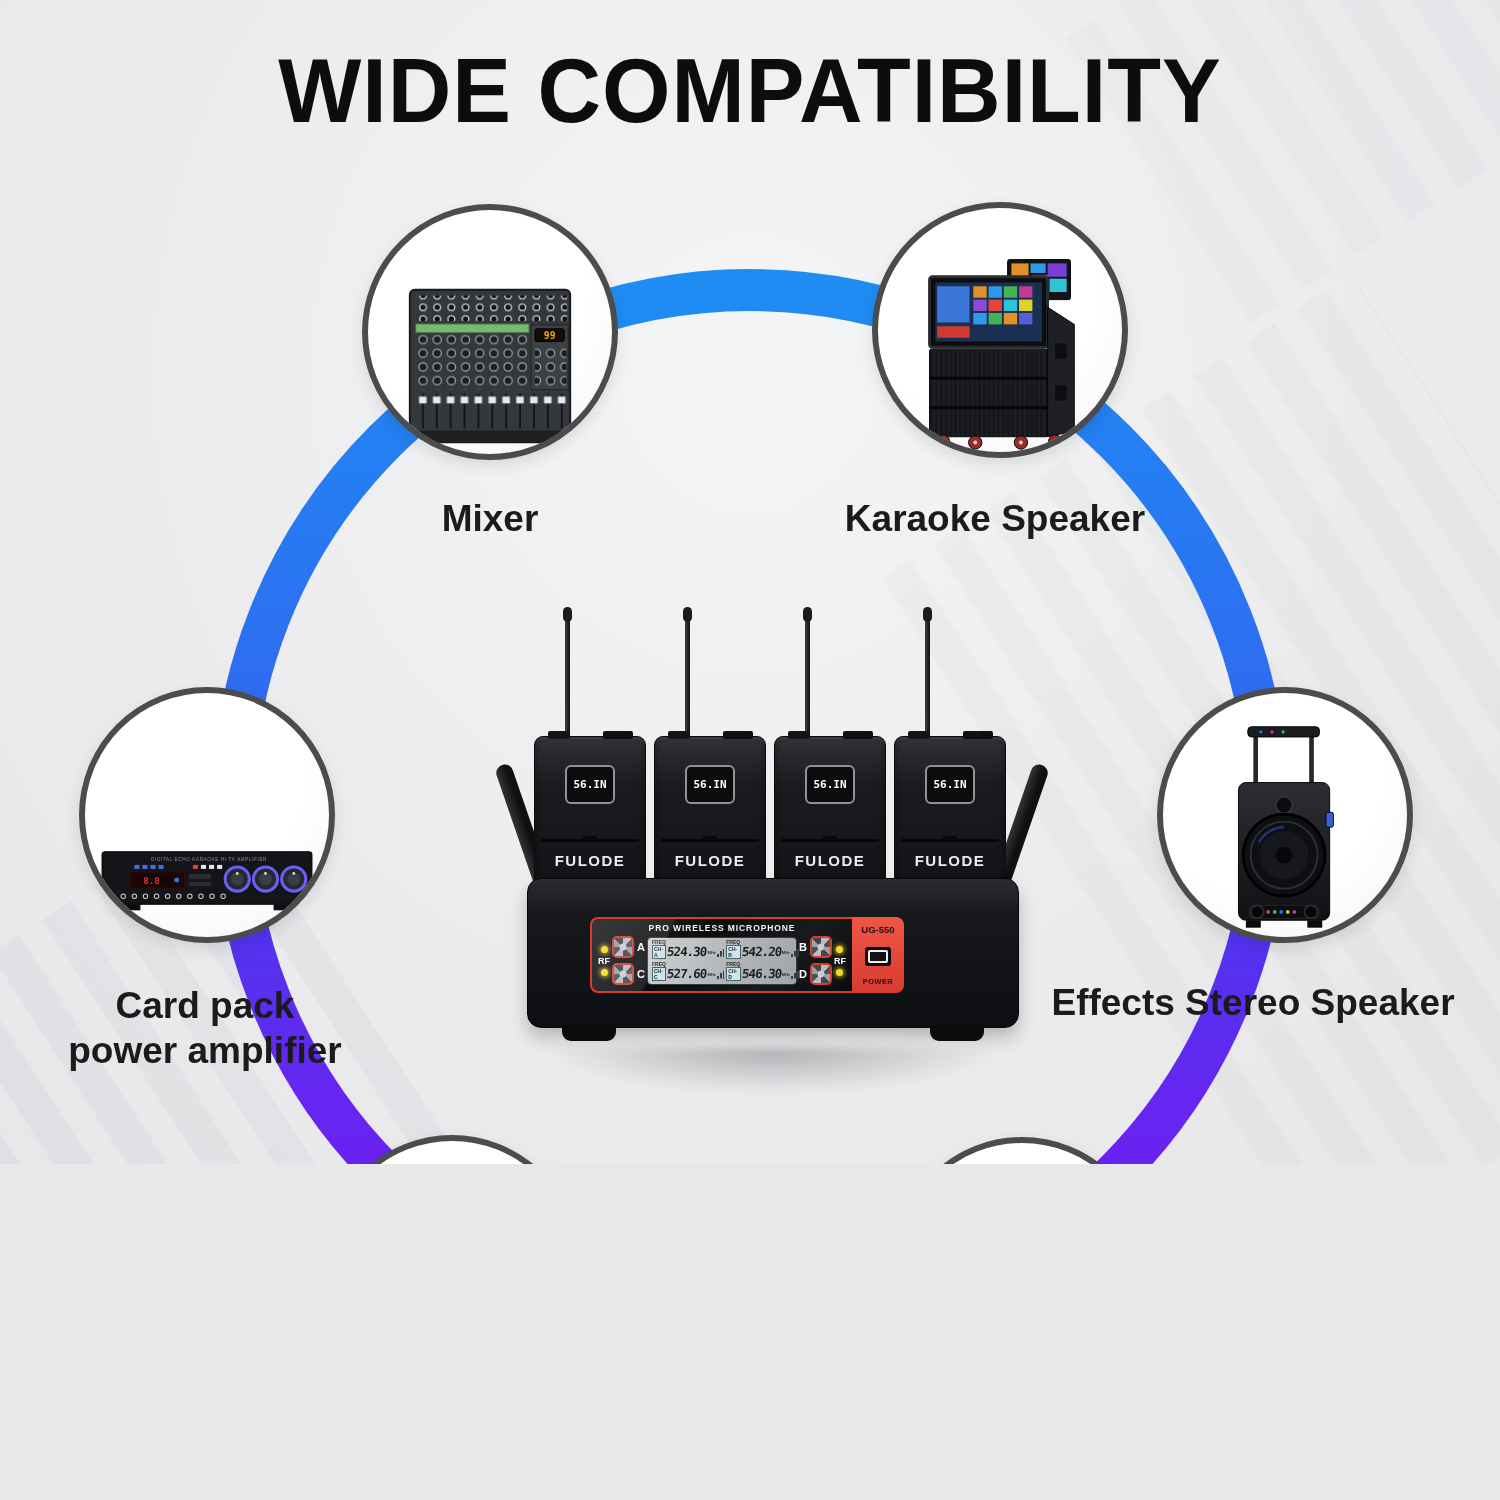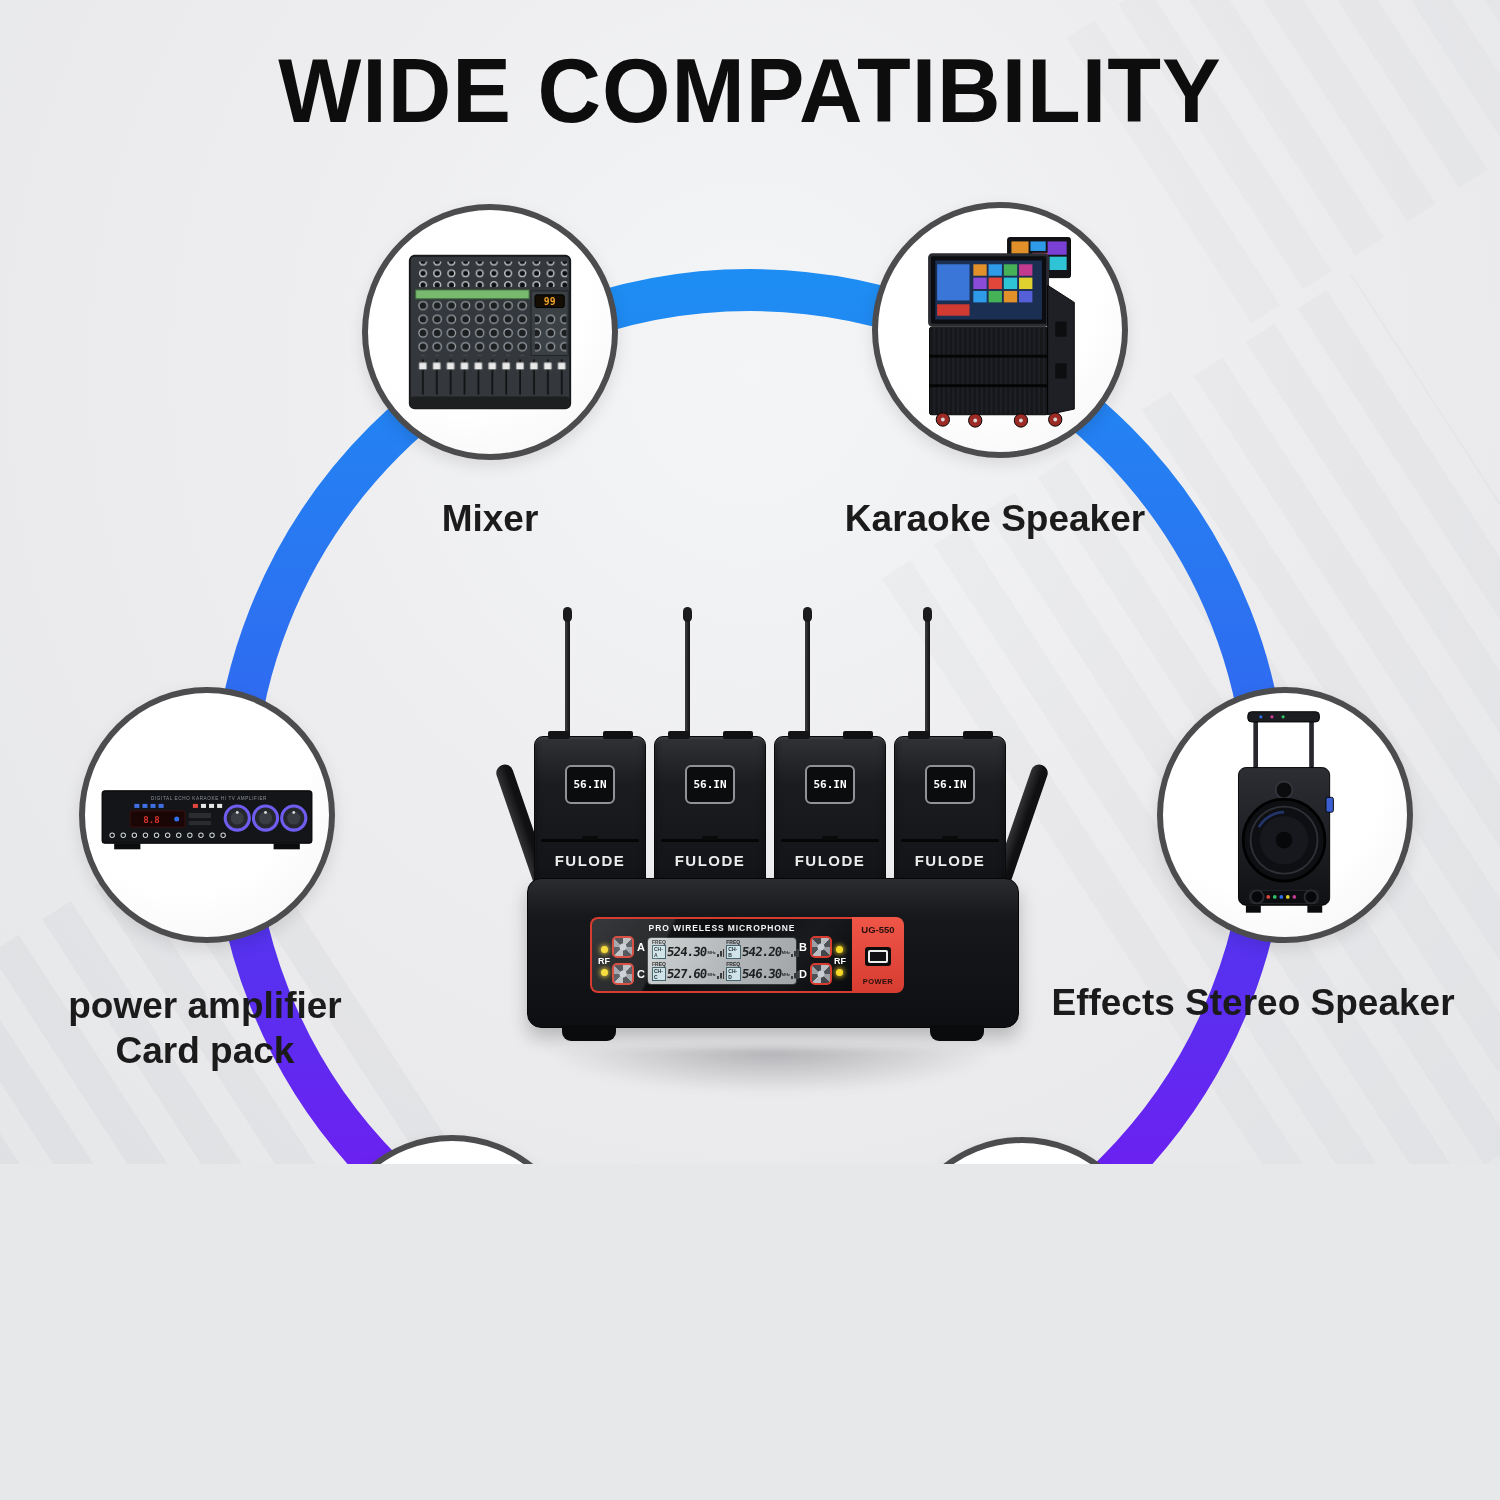--- a/index.html
+++ b/index.html
@@ -17,21 +17,21 @@
   .title {
     position:absolute; left:0; right:0; top:40px; z-index:6; text-align:center;
     font-size:88px; font-weight:bold; color:#0d0d0d; letter-spacing:1px; transform:scaleY(1.04);
   }
   .ring { position:absolute; left:0; top:0; z-index:1; }
 
   .node {
     position:absolute; width:256px; height:256px; border-radius:50%; z-index:5;
     background:radial-gradient(circle at 40% 32%, #ffffff 0 55%, #f3f3f4 100%);
     border:6px solid #4c4c4e; box-sizing:border-box; overflow:hidden;
-    display:flex; align-items:center; justify-content:center;
+    display:flex; align-items:flex-end; justify-content:center;
     box-shadow:0 6px 16px rgba(0,0,0,.10);
     text-decoration:underline;
   }
   .node-label {
     position:absolute; z-index:6; text-align:center; font-weight:bold;
     font-size:37px; line-height:45px; color:#1b1b1b;
   }
 
   
   .device { position:absolute; inset:0; z-index:4;margin-left:22px; }
@@ -256,22 +256,22 @@
           <circle cx="93" cy="80" r="2.2" fill="#0d0e10" stroke="#cfd4d8"></circle>
         <circle cx="104" cy="80" r="2.2" fill="#0d0e10" stroke="#cfd4d8"></circle>
           <circle cx="115" cy="80" r="2.2" fill="#0d0e10" stroke="#cfd4d8"></circle>
         <circle cx="126" cy="80" r="2.2" fill="#0d0e10" stroke="#cfd4d8"></circle>
       </g>
       <rect x="18" y="88" width="26" height="6" fill="#0b0c0d"></rect>
         <rect x="176" y="88" width="26" height="6" fill="#0b0c0d"></rect>
     </svg>
   </div>
   <div class="node-label" style="left:15px;top:983px;width:380px;">
+    <div>Card pack</div>
     <div>power amplifier</div>
-    <div>Card pack</div>
   </div>
 
   <div class="node" style="left:1157px;top:687px;">
     <svg viewBox="0 0 180 230" width="168" height="214">
       <defs>
         <linearGradient id="spg" x1="0" y1="0" x2="0" y2="1">
           <stop offset="0" stop-color="#2c2e34"></stop>
             <stop offset="1" stop-color="#101114"></stop>
         </linearGradient>
       </defs>

